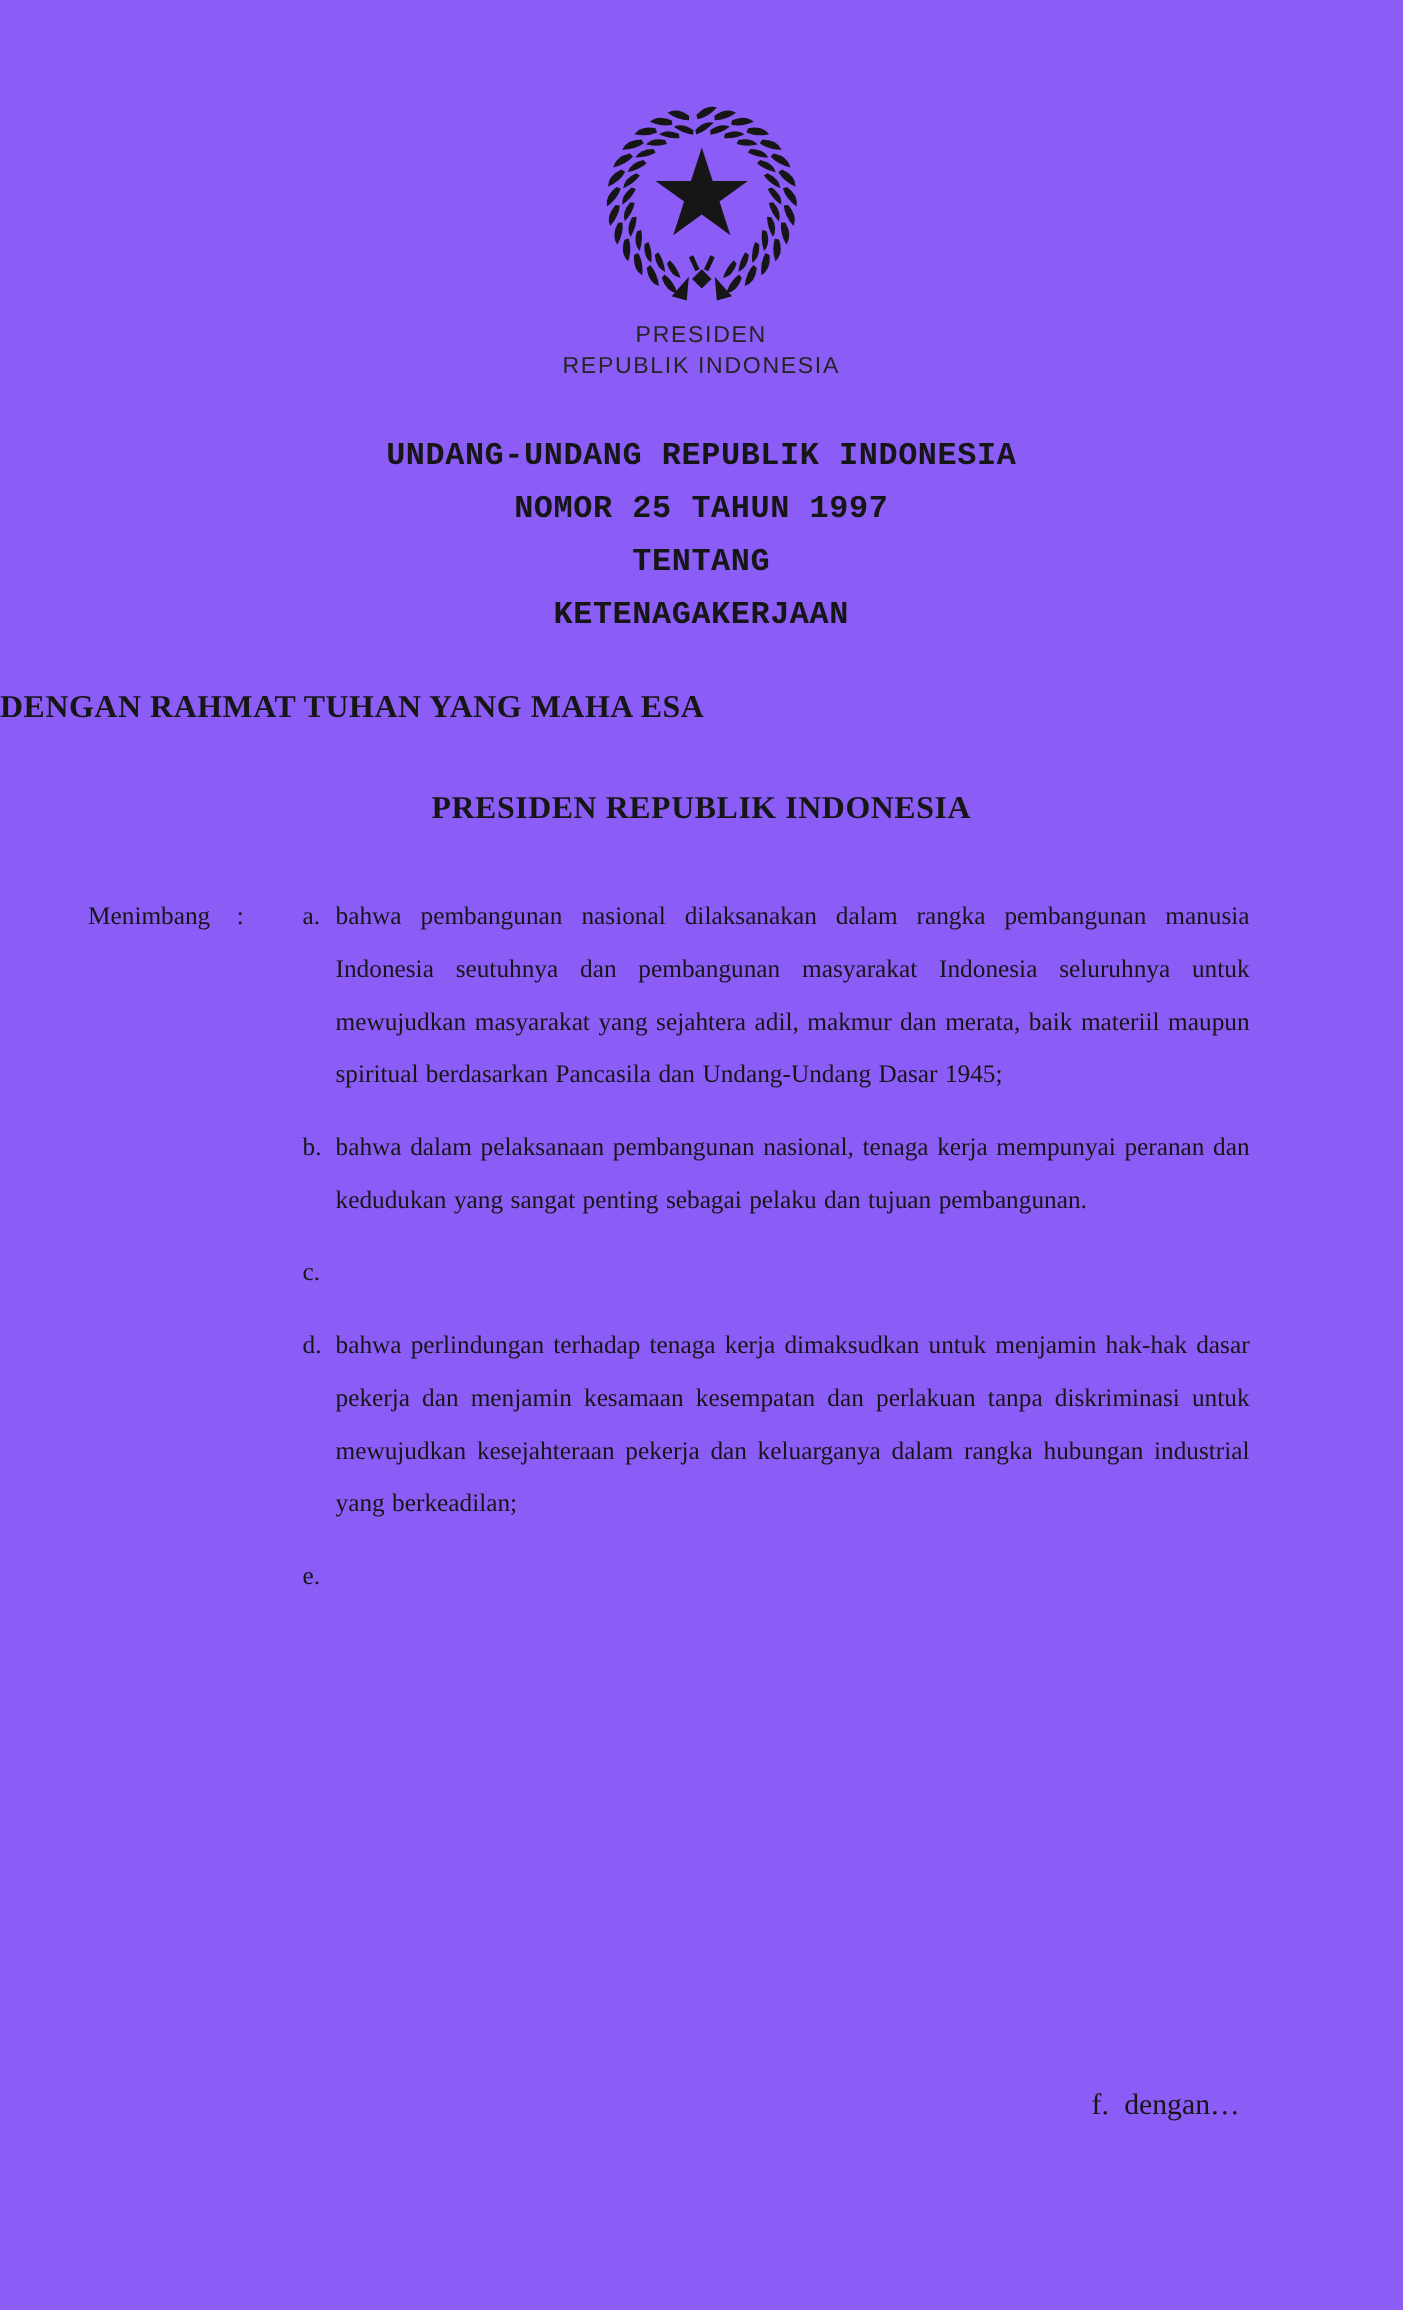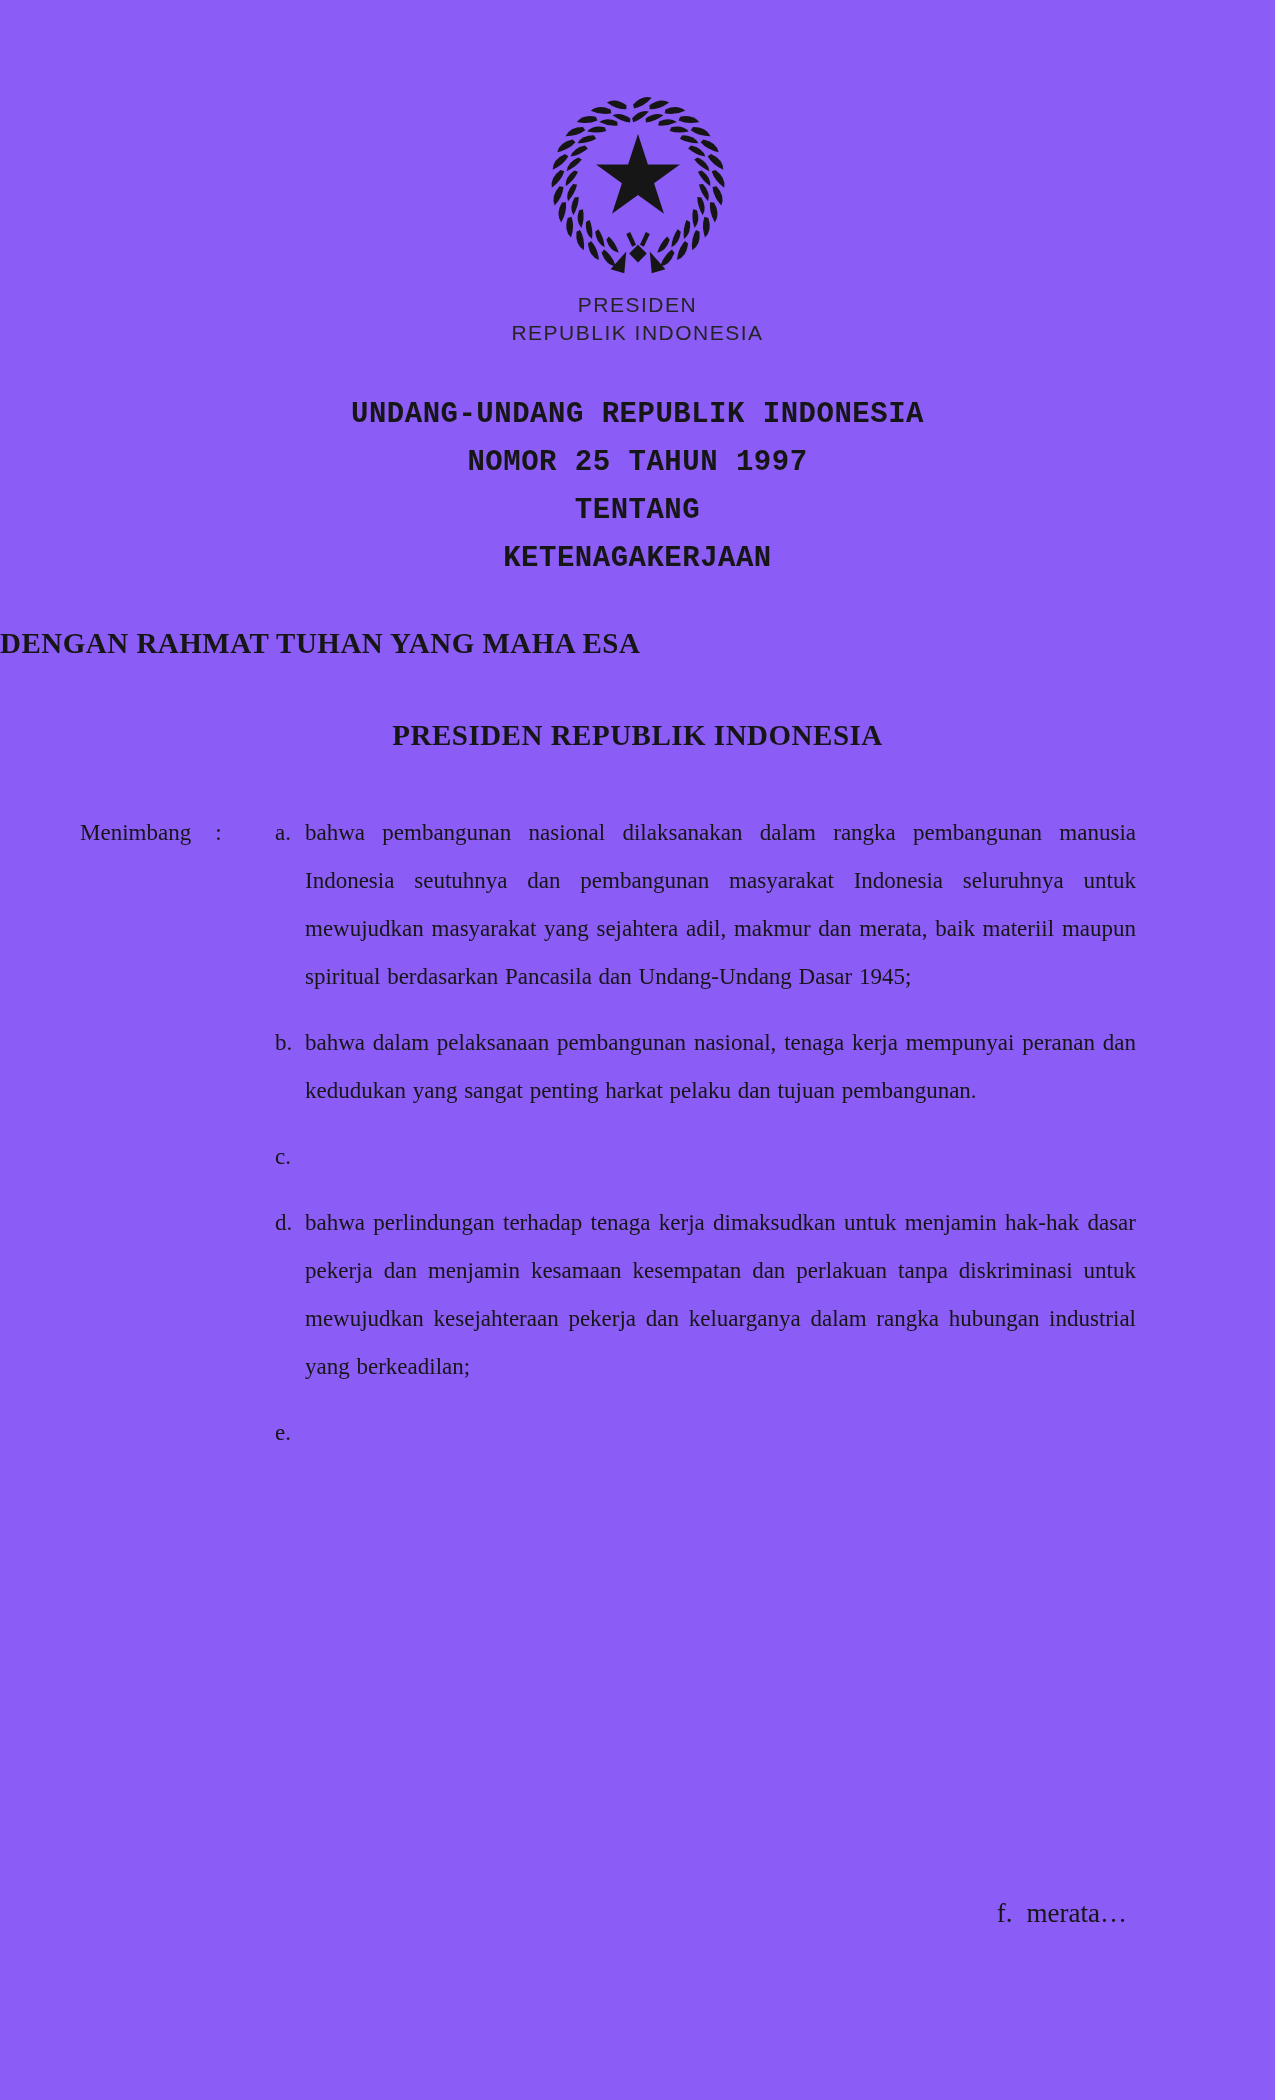--- a/index.html
+++ b/index.html
@@ -175,34 +175,34 @@
       <div class="c-label">
         <span>Menimbang</span>
         <span class="c-colon">:</span>
       </div>
       <div class="c-marker">a.</div>
       <div class="c-text">bahwa pembangunan nasional dilaksanakan dalam rangka pembangunan manusia Indonesia seutuhnya dan pembangunan masyarakat Indonesia seluruhnya untuk mewujudkan masyarakat yang sejahtera adil, makmur dan merata, baik materiil maupun spiritual berdasarkan Pancasila dan Undang-Undang Dasar 1945;</div>
     </div>
     <div class="c-row">
       <div class="c-label"></div>
       <div class="c-marker">b.</div>
-      <div class="c-text">bahwa dalam pelaksanaan pembangunan nasional, tenaga kerja mempunyai peranan dan kedudukan yang sangat penting harkat pelaku dan tujuan pembangunan.</div>
+      <div class="c-text">bahwa dalam pelaksanaan pembangunan nasional, tenaga kerja mempunyai peranan dan kedudukan yang sangat penting sebagai pelaku dan tujuan pembangunan.</div>
     </div>
     <div class="c-row">
       <div class="c-label"></div>
       <div class="c-marker">c.</div>
     </div>
     <div class="c-row">
       <div class="c-label"></div>
       <div class="c-marker">d.</div>
       <div class="c-text">bahwa perlindungan terhadap tenaga kerja dimaksudkan untuk menjamin hak-hak dasar pekerja dan menjamin kesamaan kesempatan dan perlakuan tanpa diskriminasi untuk mewujudkan kesejahteraan pekerja dan keluarganya dalam rangka hubungan industrial yang berkeadilan;</div>
     </div>
     <div class="c-row">
       <div class="c-label"></div>
       <div class="c-marker">e.</div>
     </div>
   </div>
 
   <div class="catchword">
-    <span class="cw-marker">f.</span><span>merata…</span>
+    <span class="cw-marker">f.</span><span>dengan…</span>
   </div>
 
 </div>
 
 </body></html>

